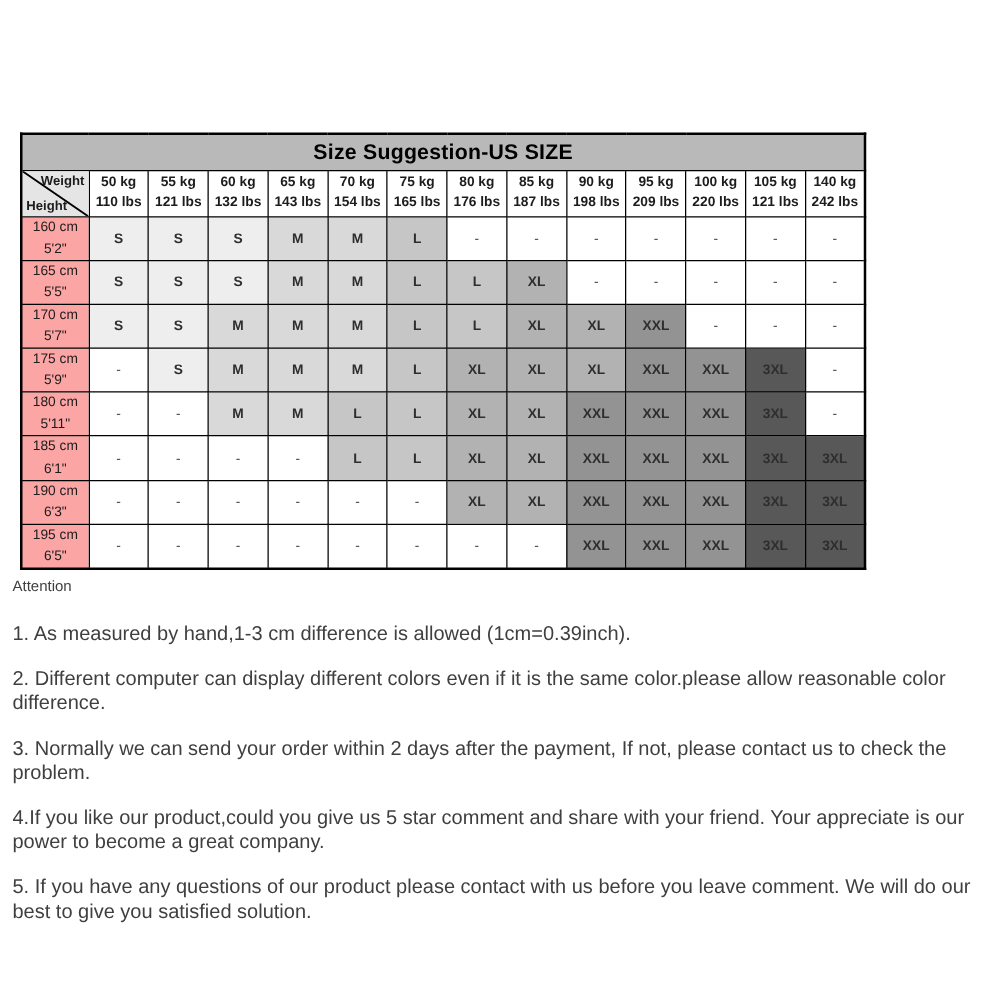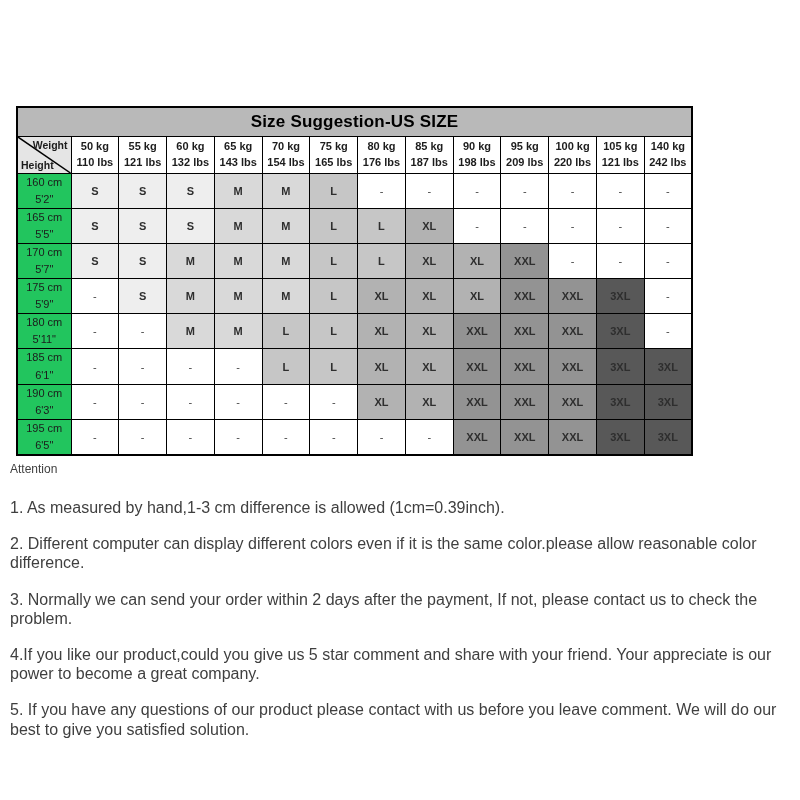--- a/index.html
+++ b/index.html
@@ -18,21 +18,21 @@
     height:28px;font-size:17px;font-weight:bold;color:#000;letter-spacing:0.2px;
   }
   th.wh{
     height:36px;background:#fff;font-size:11px;font-weight:600;color:#1c1c1c;line-height:1.45;
   }
   th.corner{position:relative;font-size:10.5px;font-weight:600;color:#1c1c1c;}
   .corner-weight{position:absolute;top:2px;right:3px;}
   .corner-height{position:absolute;bottom:2px;left:3px;}
   .corner-diag{position:absolute;left:0;top:0;width:100%;height:100%;display:block;}
   tbody th.hl{
-    background:#22c55e;font-size:11px;font-weight:400;color:#1c1c1c;line-height:1.55;height:34px;
+    background:#fca5a5;font-size:11px;font-weight:400;color:#1c1c1c;line-height:1.55;height:34px;
   }
   tbody td{
     height:34px;font-size:11px;font-weight:600;color:#2e2e2e;
   }
   tbody td.dash{font-weight:400;color:#444;}
   .attention{position:absolute;left:10px;top:462px;right:4px;color:#3f3f3f;}
   .attention-heading{font-size:12px;font-weight:400;margin:0 0 22px 0;}
   .attention p{font-size:16px;font-weight:400;margin:0 0 17px 0;line-height:1.2;}
 </style>
 </head>

